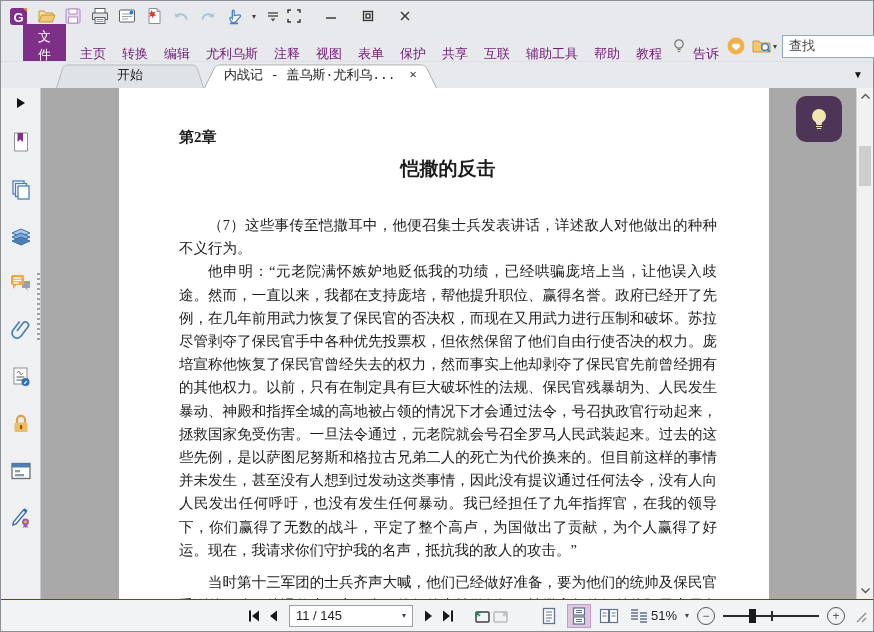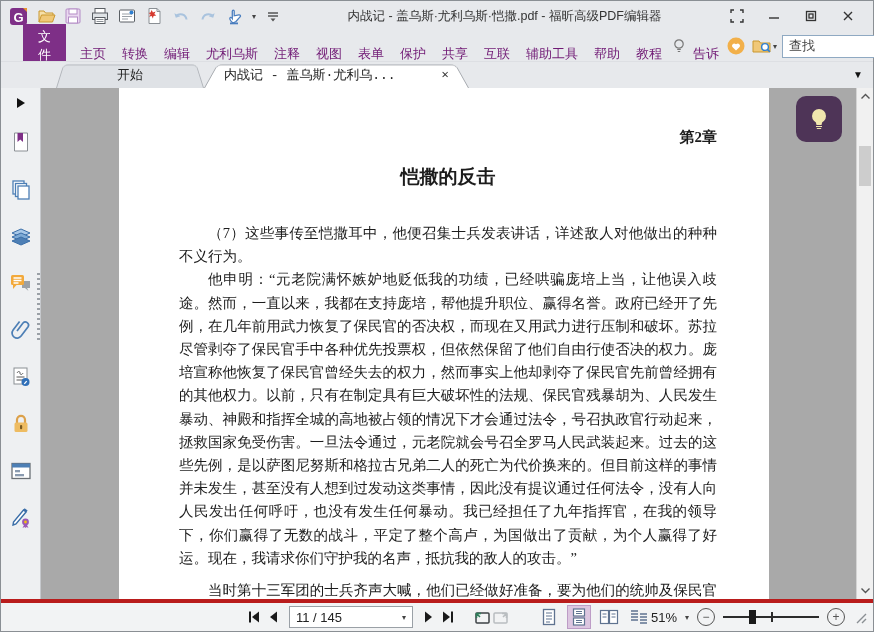--- a/index.html
+++ b/index.html
@@ -36,33 +36,33 @@
 
   
   .main { flex:1 1 auto; display:flex; min-height:0; }
   .sidebar { width:40px; flex:0 0 40px; background:#eef0f2; border-right:1px solid #c6c9cd; display:flex; flex-direction:column; align-items:center; padding-top:8px; position:relative; }
   .sidebar .expand { margin-bottom:22px; }
   .side-icon { width:24px; height:24px; margin-bottom:23px; display:flex; align-items:center; justify-content:center; }
   .splitter-dots { position:absolute; right:0px; top:185px; height:70px; width:3px; background-image:repeating-linear-gradient(#9aa0a6 0 2px, transparent 2px 5px); }
 
   .docview { flex:1 1 auto; position:relative; background:#a9a9a9; overflow:hidden; }
   .page { position:absolute; left:78px; top:0; width:650px; height:560px; background:#fff; padding:40px 52px 0 60px; font-family:"Liberation Serif","DejaVu Serif",serif; color:#1c1c1c; }
-  .chapter-no { text-align:right; font-size:15px; font-weight:bold; margin-bottom:17px; }
+  .chapter-no { text-align:left; font-size:15px; font-weight:bold; margin-bottom:9px; }
   .chapter-title { text-align:center; font-size:19px; font-weight:bold; margin-bottom:32px; }
   .page p { font-size:14.5px; line-height:23.2px; text-align:justify; text-indent:2em; }
   .page p.p3 { margin-top:9px; }
   .bulb-btn { position:absolute; top:8px; right:14px; width:46px; height:46px; background:#4e3457; border-radius:10px; display:flex; align-items:center; justify-content:center; }
 
   .vscroll { width:17px; flex:0 0 17px; background:#f1f1f1; border-left:1px solid #d4d4d4; position:relative; }
   .vscroll .arr { position:absolute; left:0; width:100%; height:16px; display:flex; align-items:center; justify-content:center; }
   .vscroll .arr.up { top:0; } .vscroll .arr.down { bottom:0; }
   .vscroll .thumb { position:absolute; left:2px; right:2px; top:58px; height:40px; background:#cdcdcd; }
 
   
-  .statusbar { height:32px; flex:0 0 32px; background:#f2f3f4; border-top:4px solid #b91c1c; display:flex; align-items:center; padding-left:243px; }
+  .statusbar { height:32px; flex:0 0 32px; background:#f2f3f4; border-top:1px solid #b91c1c; display:flex; align-items:center; padding-left:243px; }
   .sb-btn { display:flex; align-items:center; justify-content:center; width:22px; height:22px; }
   .page-box { width:138px; height:22px; background:#fff; border:1px solid #9aa0a6; display:flex; align-items:center; padding:0 6px; margin:0 6px; }
   .page-box .val { flex:1; font-size:13px; color:#222; }
   .viewmodes { display:flex; align-items:center; gap:6px; margin-left:26px; }
   .vm { width:24px; height:24px; display:flex; align-items:center; justify-content:center; border:1px solid transparent; }
   .vm.active { background:#dcc6e0; border-color:#bd9cc6; }
   .zoom-cluster { margin-left:auto; display:flex; align-items:center; gap:8px; padding-right:6px; }
   .zoom-label { font-size:13px; color:#222; }
   .slider { position:relative; width:96px; height:16px; }
   .slider .track { position:absolute; left:0; right:0; top:7px; height:2px; background:#2b2b2b; }
@@ -139,21 +139,20 @@
           </svg>
       </span>
       <span class="caret">▾</span>
       <span class="icon">
         <svg width="14" height="14" viewBox="0 0 14 14">
             <path d="M2 4h10M2 7h10" stroke="#555" stroke-width="1.3"></path>
             <path d="M4.5 9.5h5L7 12.5z" fill="#555"></path>
           </svg>
       </span>
     </div>
-    <div class="title-text">内战记 - 盖乌斯·尤利乌斯·恺撒.pdf - 福昕高级PDF编辑器</div>
     <div class="winctrls">
       <span class="icon">
         <svg width="16" height="16" viewBox="0 0 16 16" stroke="#333" fill="none" stroke-width="1.4">
             <path d="M2 5V2h3M14 5V2h-3M2 11v3h3M14 11v3h-3"></path>
           </svg>
       </span>
       <span class="icon">
         <svg width="14" height="14" viewBox="0 0 14 14">
             <path d="M2 9h10" stroke="#333" stroke-width="1.4"></path>
           </svg>
@@ -216,21 +215,21 @@
 
       </div>
 
     </div>
   </div>
 
   <div class="tabbar">
     <div class="tab" style="min-width:148px;">
       <span>开始</span>
     </div>
-    <div class="tab active" style="min-width:176px;gap:32px;">
+    <div class="tab active" style="min-width:176px;">
       <span>内战记 - 盖乌斯·尤利乌...</span>
       <span class="close">✕</span>
     </div>
     <span class="tab-list-btn">▼</span>
   </div>
 
   <div class="main">
 
     <div class="sidebar">
       <span class="side-icon expand" style="height:14px;margin-bottom:20px;">

